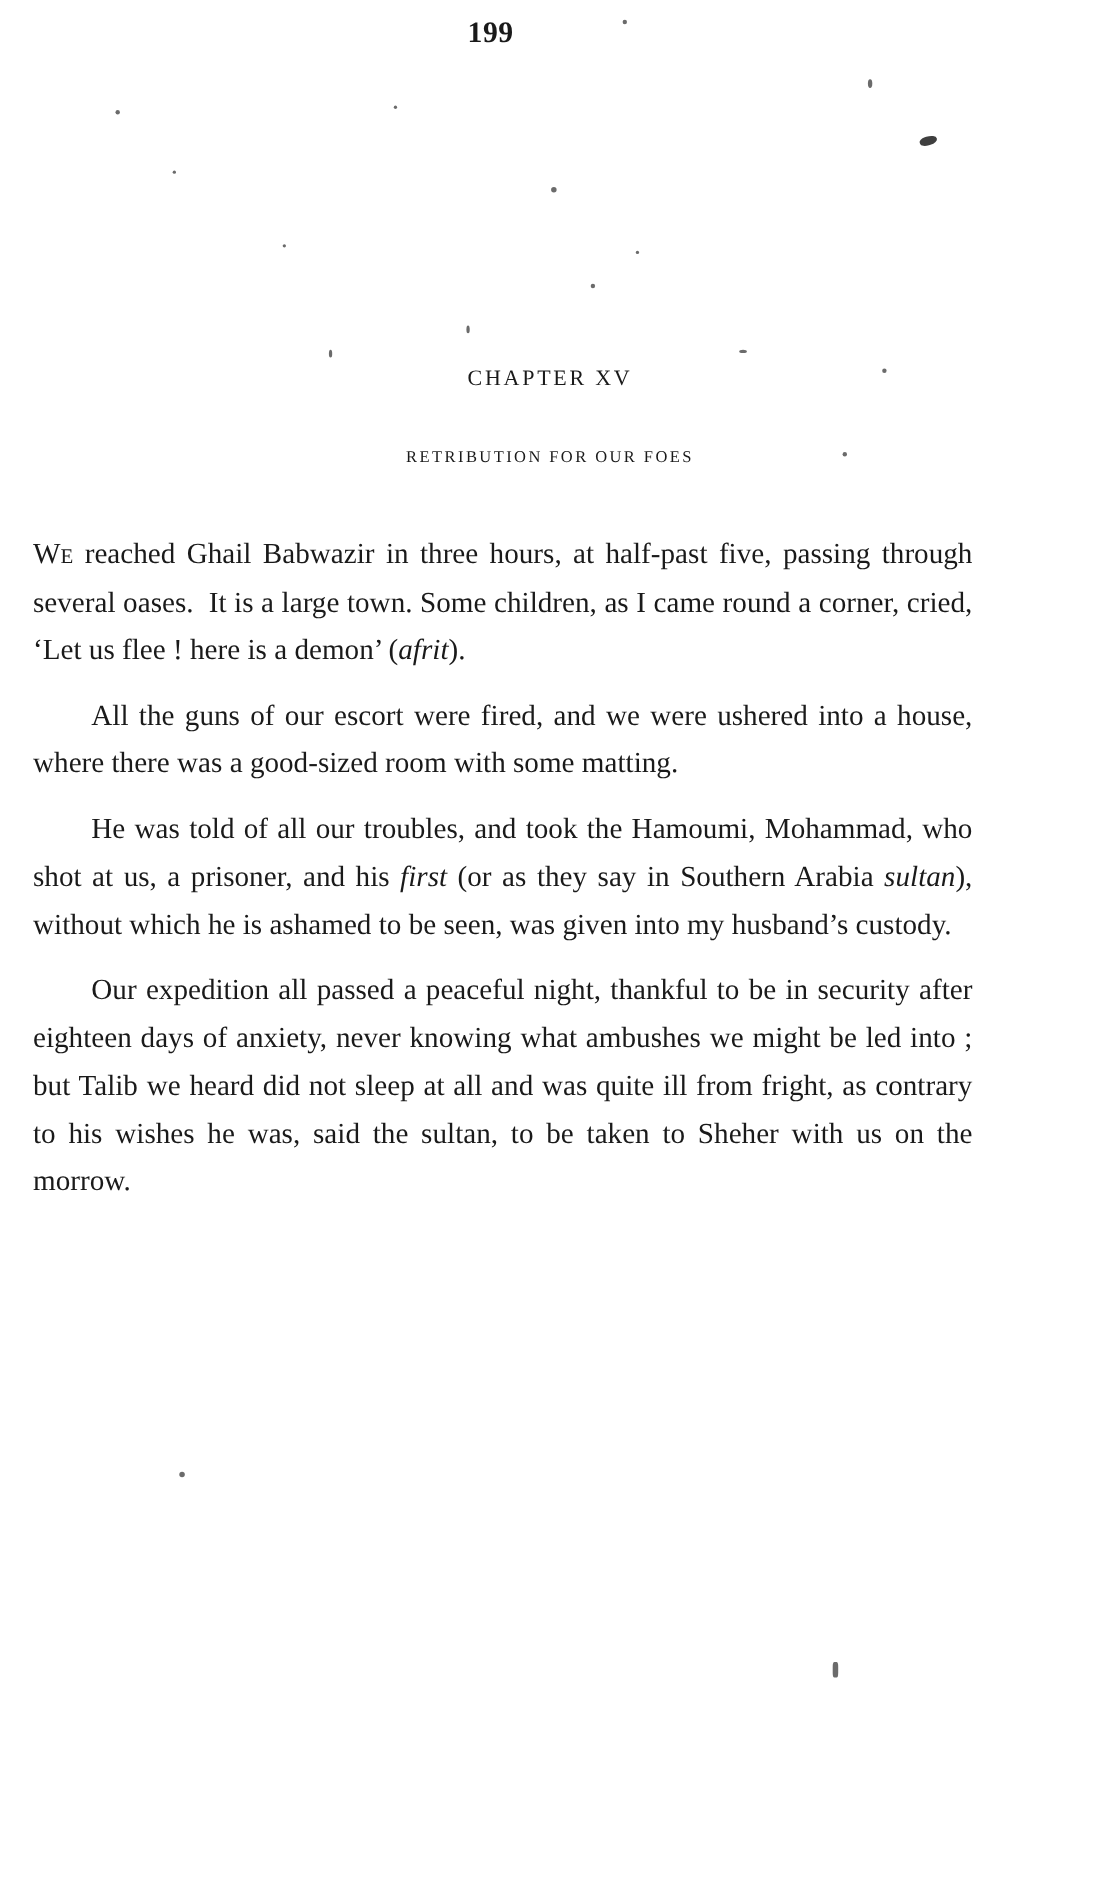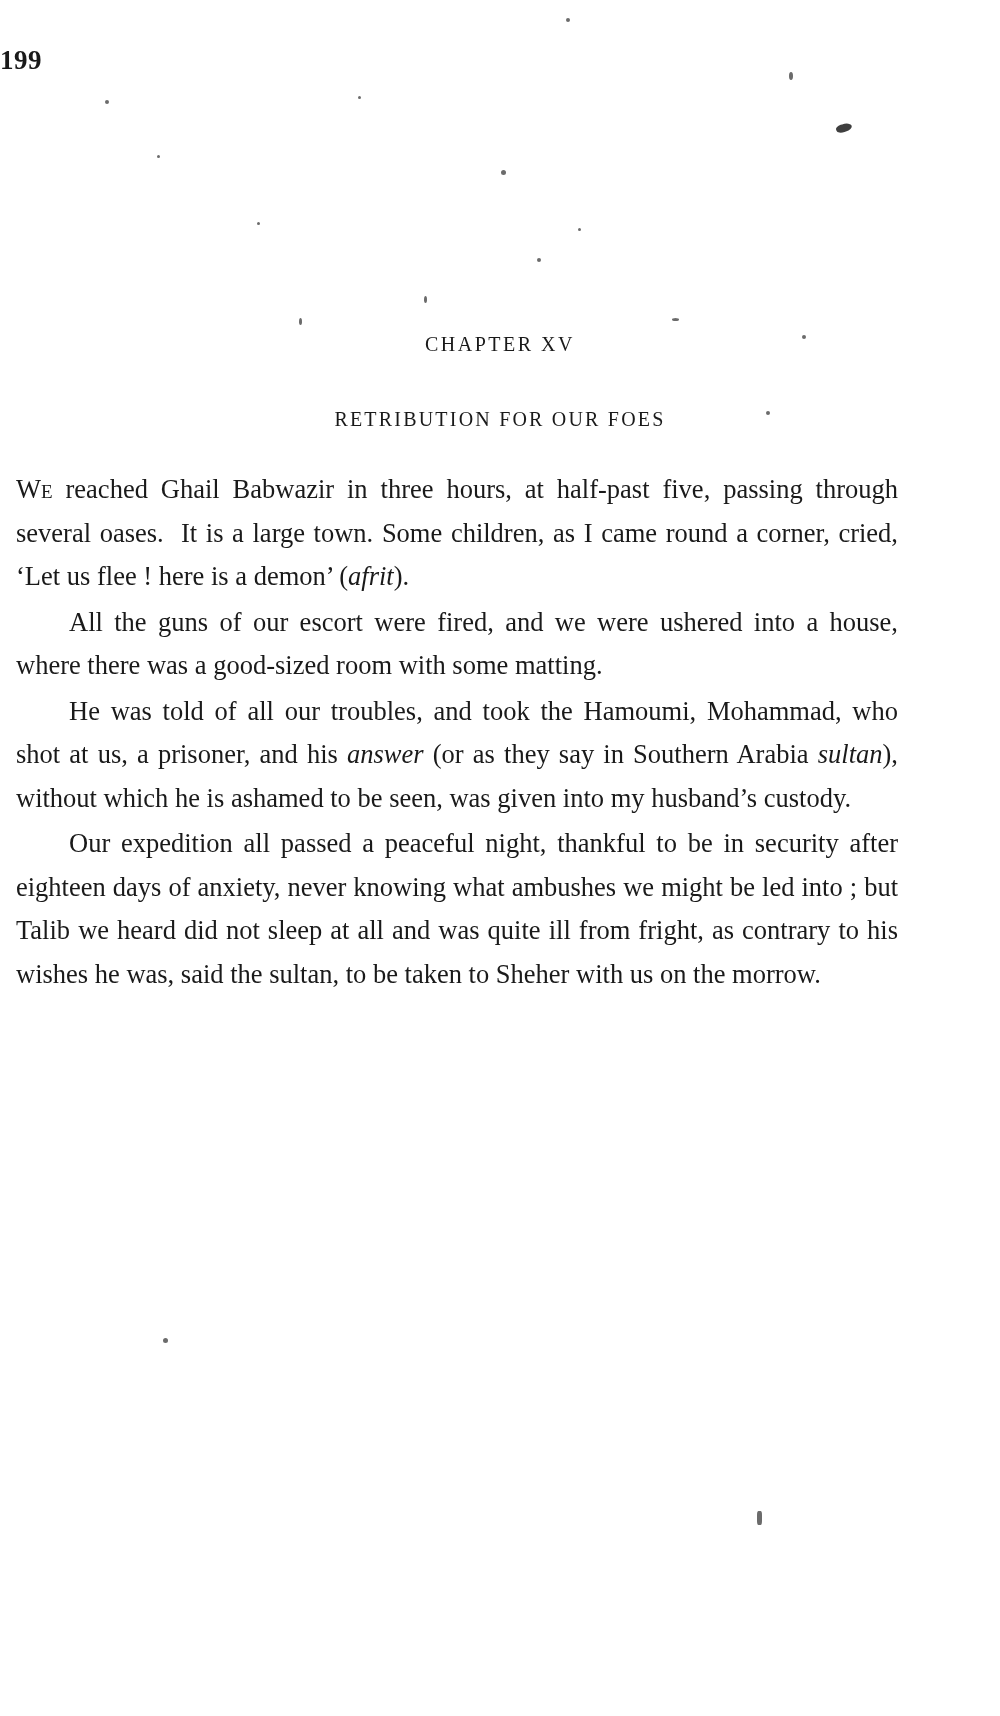--- a/index.html
+++ b/index.html
@@ -19,60 +19,59 @@
     position: relative;
     width: 1000px;
     height: 1716px;
     box-sizing: border-box;
   }
   .page-number {
     position: absolute;
     top: 14px;
     left: 0;
     width: 892px;
-    text-align: left;
+    text-align: center;
     font-size: 27px;
     font-weight: bold;
     letter-spacing: 0.5px;
     font-family: "Liberation Serif", serif;
-    margin-top: 31px;
   }
   .chapter-title {
     position: absolute;
     top: 333px;
     left: 0;
     width: 1000px;
     text-align: center;
     font-size: 20px;
     letter-spacing: 2.5px;
     font-family: "Liberation Serif", serif;
   }
   .chapter-subtitle {
     position: absolute;
     top: 408px;
     left: 0;
     width: 1000px;
     text-align: center;
-    font-size: 20px;
+    font-size: 15px;
     letter-spacing: 2.2px;
     font-family: "Liberation Serif", serif;
   }
   .body-text {
     position: absolute;
     top: 466px;
     left: 14px;
     width: 886px;
     font-size: 26.5px;
     line-height: 43.5px;
     text-align: justify;
     text-justify: inter-word;
     font-family: "Liberation Serif", serif;
   }
   .body-text p {
-    margin: 2px;
+    margin: 16px;
   }
   .body-text p + p {
     text-indent: 2.0em;
   }
   .smallcaps-lead {
     font-variant: small-caps;
   }
   .ital {
     font-style: italic;
   }
@@ -117,17 +116,17 @@
   <div class="speck" style="top:411px;left:766px;width:4px;height:4px;"></div>
   <div class="speck" style="top:1338px;left:163px;width:5px;height:5px;"></div>
   <div class="speck" style="top:1511px;left:757px;width:5px;height:14px;border-radius:30%;"></div>
 
   <div class="chapter-title">CHAPTER XV</div>
   <div class="chapter-subtitle">RETRIBUTION FOR OUR FOES</div>
 
   <div class="body-text">
     <p><span class="smallcaps-lead">We</span> reached Ghail Babwazir in three hours, at half-past five, passing through several oases.&nbsp; It is a large town. Some children, as I came round a corner, cried, ‘Let us flee ! here is a demon’ (<span class="ital">afrit</span>).</p>
     <p>All the guns of our escort were fired, and we were ushered into a house, where there was a good-sized room with some matting.</p>
-    <p>He was told of all our troubles, and took the Hamoumi, Mohammad, who shot at us, a prisoner, and his <span class="ital">answer</span> (or as they say in Southern Arabia <span class="ital">sultan</span>), without which he is ashamed to be seen, was given into my husband’s custody.</p>
+    <p>He was told of all our troubles, and took the Hamoumi, Mohammad, who shot at us, a prisoner, and his <span class="ital">first</span> (or as they say in Southern Arabia <span class="ital">sultan</span>), without which he is ashamed to be seen, was given into my husband’s custody.</p>
     <p>Our expedition all passed a peaceful night, thankful to be in security after eighteen days of anxiety, never knowing what ambushes we might be led into ; but Talib we heard did not sleep at all and was quite ill from fright, as contrary to his wishes he was, said the sultan, to be taken to Sheher with us on the morrow.</p>
   </div>
 
 </div>
 
 </body></html>

